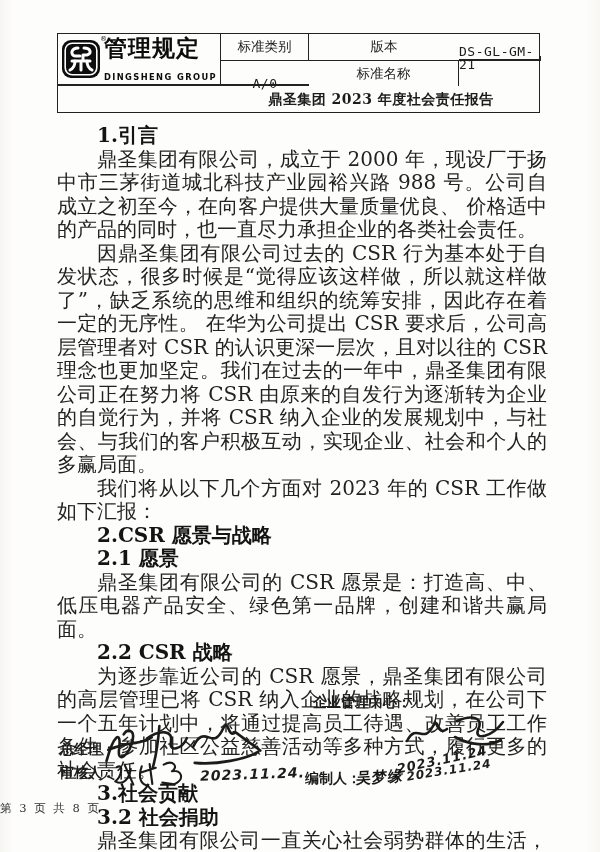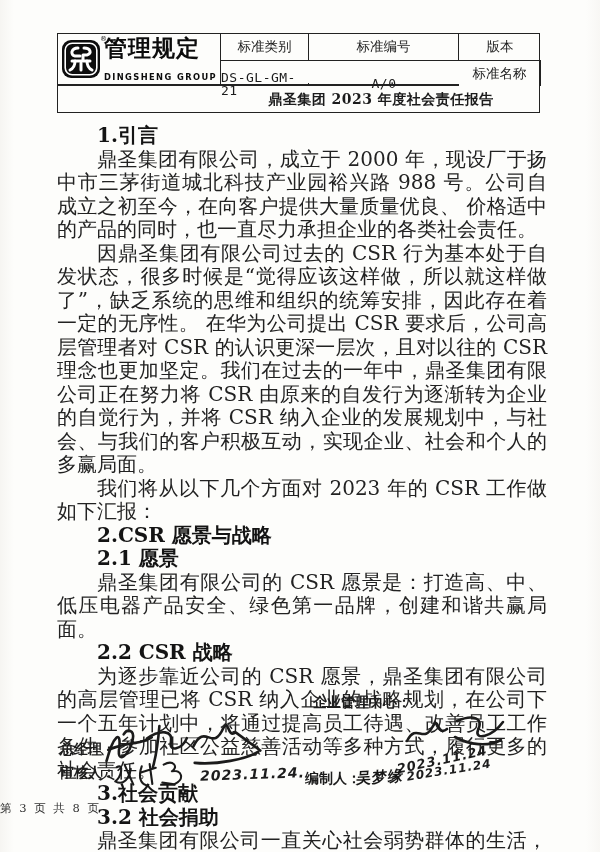--- a/index.html
+++ b/index.html
@@ -92,21 +92,20 @@
         </svg>
         <span class="reg-mark">®</span>
       </span>
       <span class="logo-text">
         <span class="logo-cn">管理规定</span>
         <span class="logo-en">DINGSHENG GROUP</span>
       </span>
     </div>
 
     <div class="cell b-r b-b">标准类别</div>
-    <div class="cell b-r b-b">标准编号</div>
     <div class="cell b-b">版本</div>
 
     <div class="cell num-cell b-r b-b-thick">DS-GL-GM-21</div>
     <div class="cell num-cell b-b-thick">A/0</div>
 
     <div class="cell b-r">标准名称</div>
     <div class="cell doc-title-cell">鼎圣集团 2023 年度社会责任报告</div>
   </div>
 
   <div class="doc-body">

